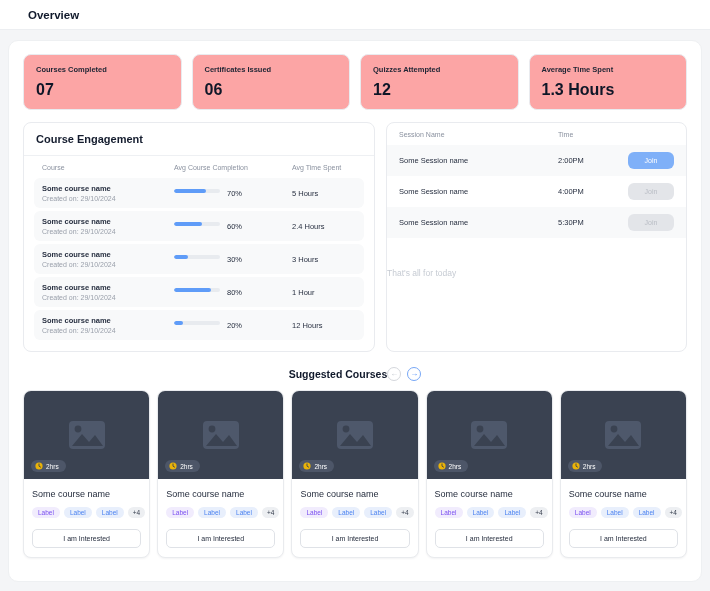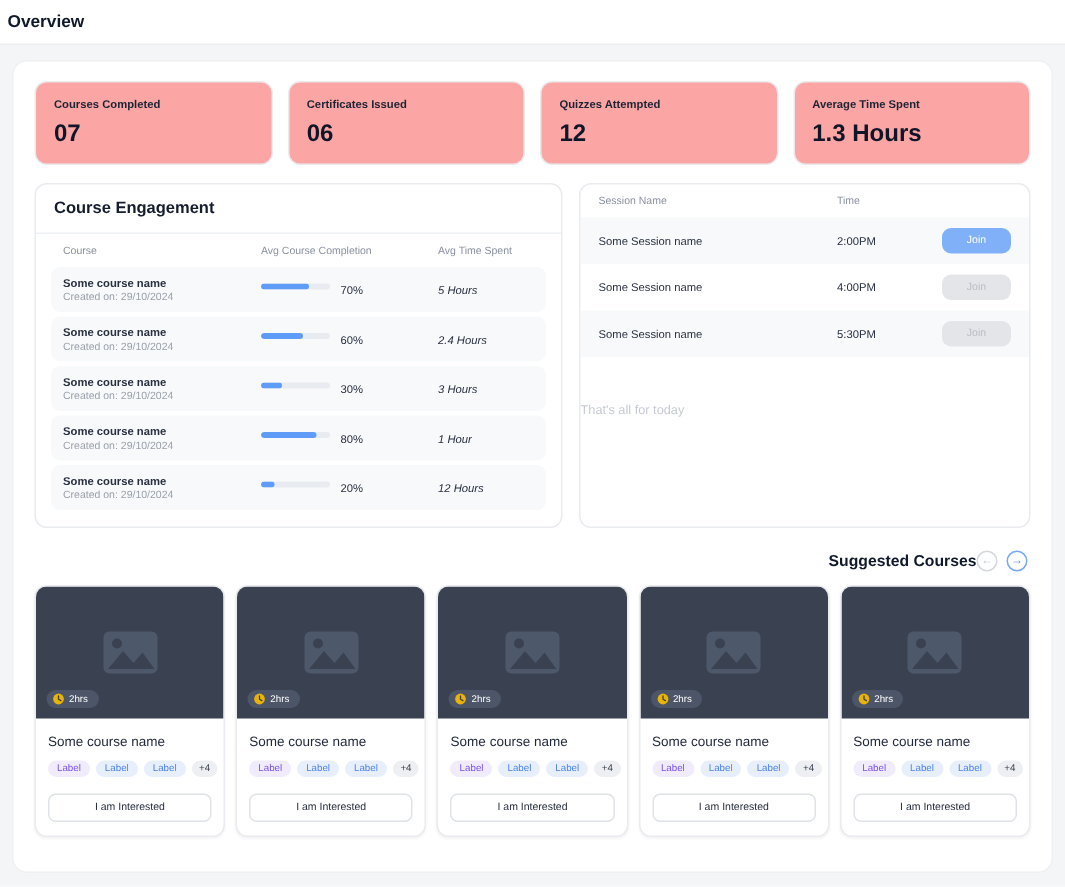--- a/index.html
+++ b/index.html
@@ -6,21 +6,21 @@
   html, body { width: 710px; height: 591px; }
   body {
     background: #f4f5f7;
     font-family: "Liberation Sans", sans-serif;
     overflow: hidden;
     color: #10192b;
   }
   
   .topbar {
     height: 30px; background: #fff; border-bottom: 1px solid #eceef1;
-    display: flex; align-items: center; padding: 0 5px;
+    display: flex; align-items: center; padding: 0 28px;
   }
   .topbar .title { font-size: 11.5px; font-weight: 700; color: #10192b; }
 
   
   .container {
     background: #fff; margin: 10px 8px; border: 1px solid #eef0f2;
     border-radius: 10px; padding: 13px 14px 16px; height: 542px;
   }
 
   
@@ -53,21 +53,21 @@
     background: #f8f9fa; border-radius: 6px; margin-bottom: 3px;
     padding: 6px 8px; display: flex; align-items: center; min-height: 29px;
   }
   .c-info { flex: 1; }
   .c-name { font-size: 7.5px; font-weight: 700; color: #272f40; }
   .c-created { font-size: 7px; color: #9aa0ab; margin-top: 2px; }
   .c-completion { width: 118px; display: flex; gap: 7px; }
   .bar { width: 46px; height: 4px; background: #e8ebef; border-radius: 2px; overflow: hidden; display: inline-block; }
   .fill { display: block; height: 4px; background: #5f9cf8; border-radius: 2px; }
   .pct { font-size: 7.5px; color: #272f40; }
-  .c-time { width: 64px; font-size: 7.5px; color: #272f40; font-style: italic; }
+  .c-time { width: 64px; font-size: 7.5px; color: #272f40; }
 
   
   .toggle { display: flex; background: #edf0f5; border-radius: 10px; padding: 2px; }
   .toggle-opt { font-size: 6.8px; color: #39404e; padding: 3px 8px; border-radius: 8px; cursor: pointer; }
   .toggle-opt.selected { background: #fff; box-shadow: 0 1px 2px rgba(16,24,40,.12); font-weight: 700; color: #1a2233; }
   .s-head { padding: 8px 12px 7px; }
   .s-col-name { flex: 1; }
   .s-col-time { width: 116px; }
   .s-row { display: flex; align-items: center; padding: 7px 12px; min-height: 31px; }
   .s-row:nth-of-type(odd) { background: #f8f9fa; }
@@ -75,21 +75,21 @@
   .s-time { width: 70px; font-size: 7.5px; color: #272f40; }
   .join-btn {
     width: 46px; height: 17px; border-radius: 6px; border: none;
     font-size: 7px; font-family: "Liberation Sans", sans-serif; cursor: pointer;
   }
   .join-primary { background: #7fb0f8; color: #fff; }
   .join-disabled { background: #e3e5e9; color: #b9bdc5; }
   .empty-note { color: #c6cbd3; font-size: 8.5px; padding: 30px 0; }
 
   
-  .suggested-head { display: flex; align-items: center; justify-content: flex-end; margin: 15px 2px 9px; }
+  .suggested-head { display: flex; align-items: center; justify-content: center; margin: 15px 2px 9px; }
   .suggested-head h2 { font-size: 10.5px; font-weight: 700; color: #10192b; }
   .nav-arrows { display: flex; gap: 6px; }
   .arrow {
     width: 14px; height: 14px; border-radius: 50%; border: 1px solid;
     display: inline-flex; align-items: center; justify-content: center;
     font-size: 8px; line-height: 1; cursor: pointer;
   }
   .arrow.prev { color: #c5c9d0; border-color: #d4d7dc; }
   .arrow.next { color: #4f8ef7; border-color: #77a7f6; }
 

